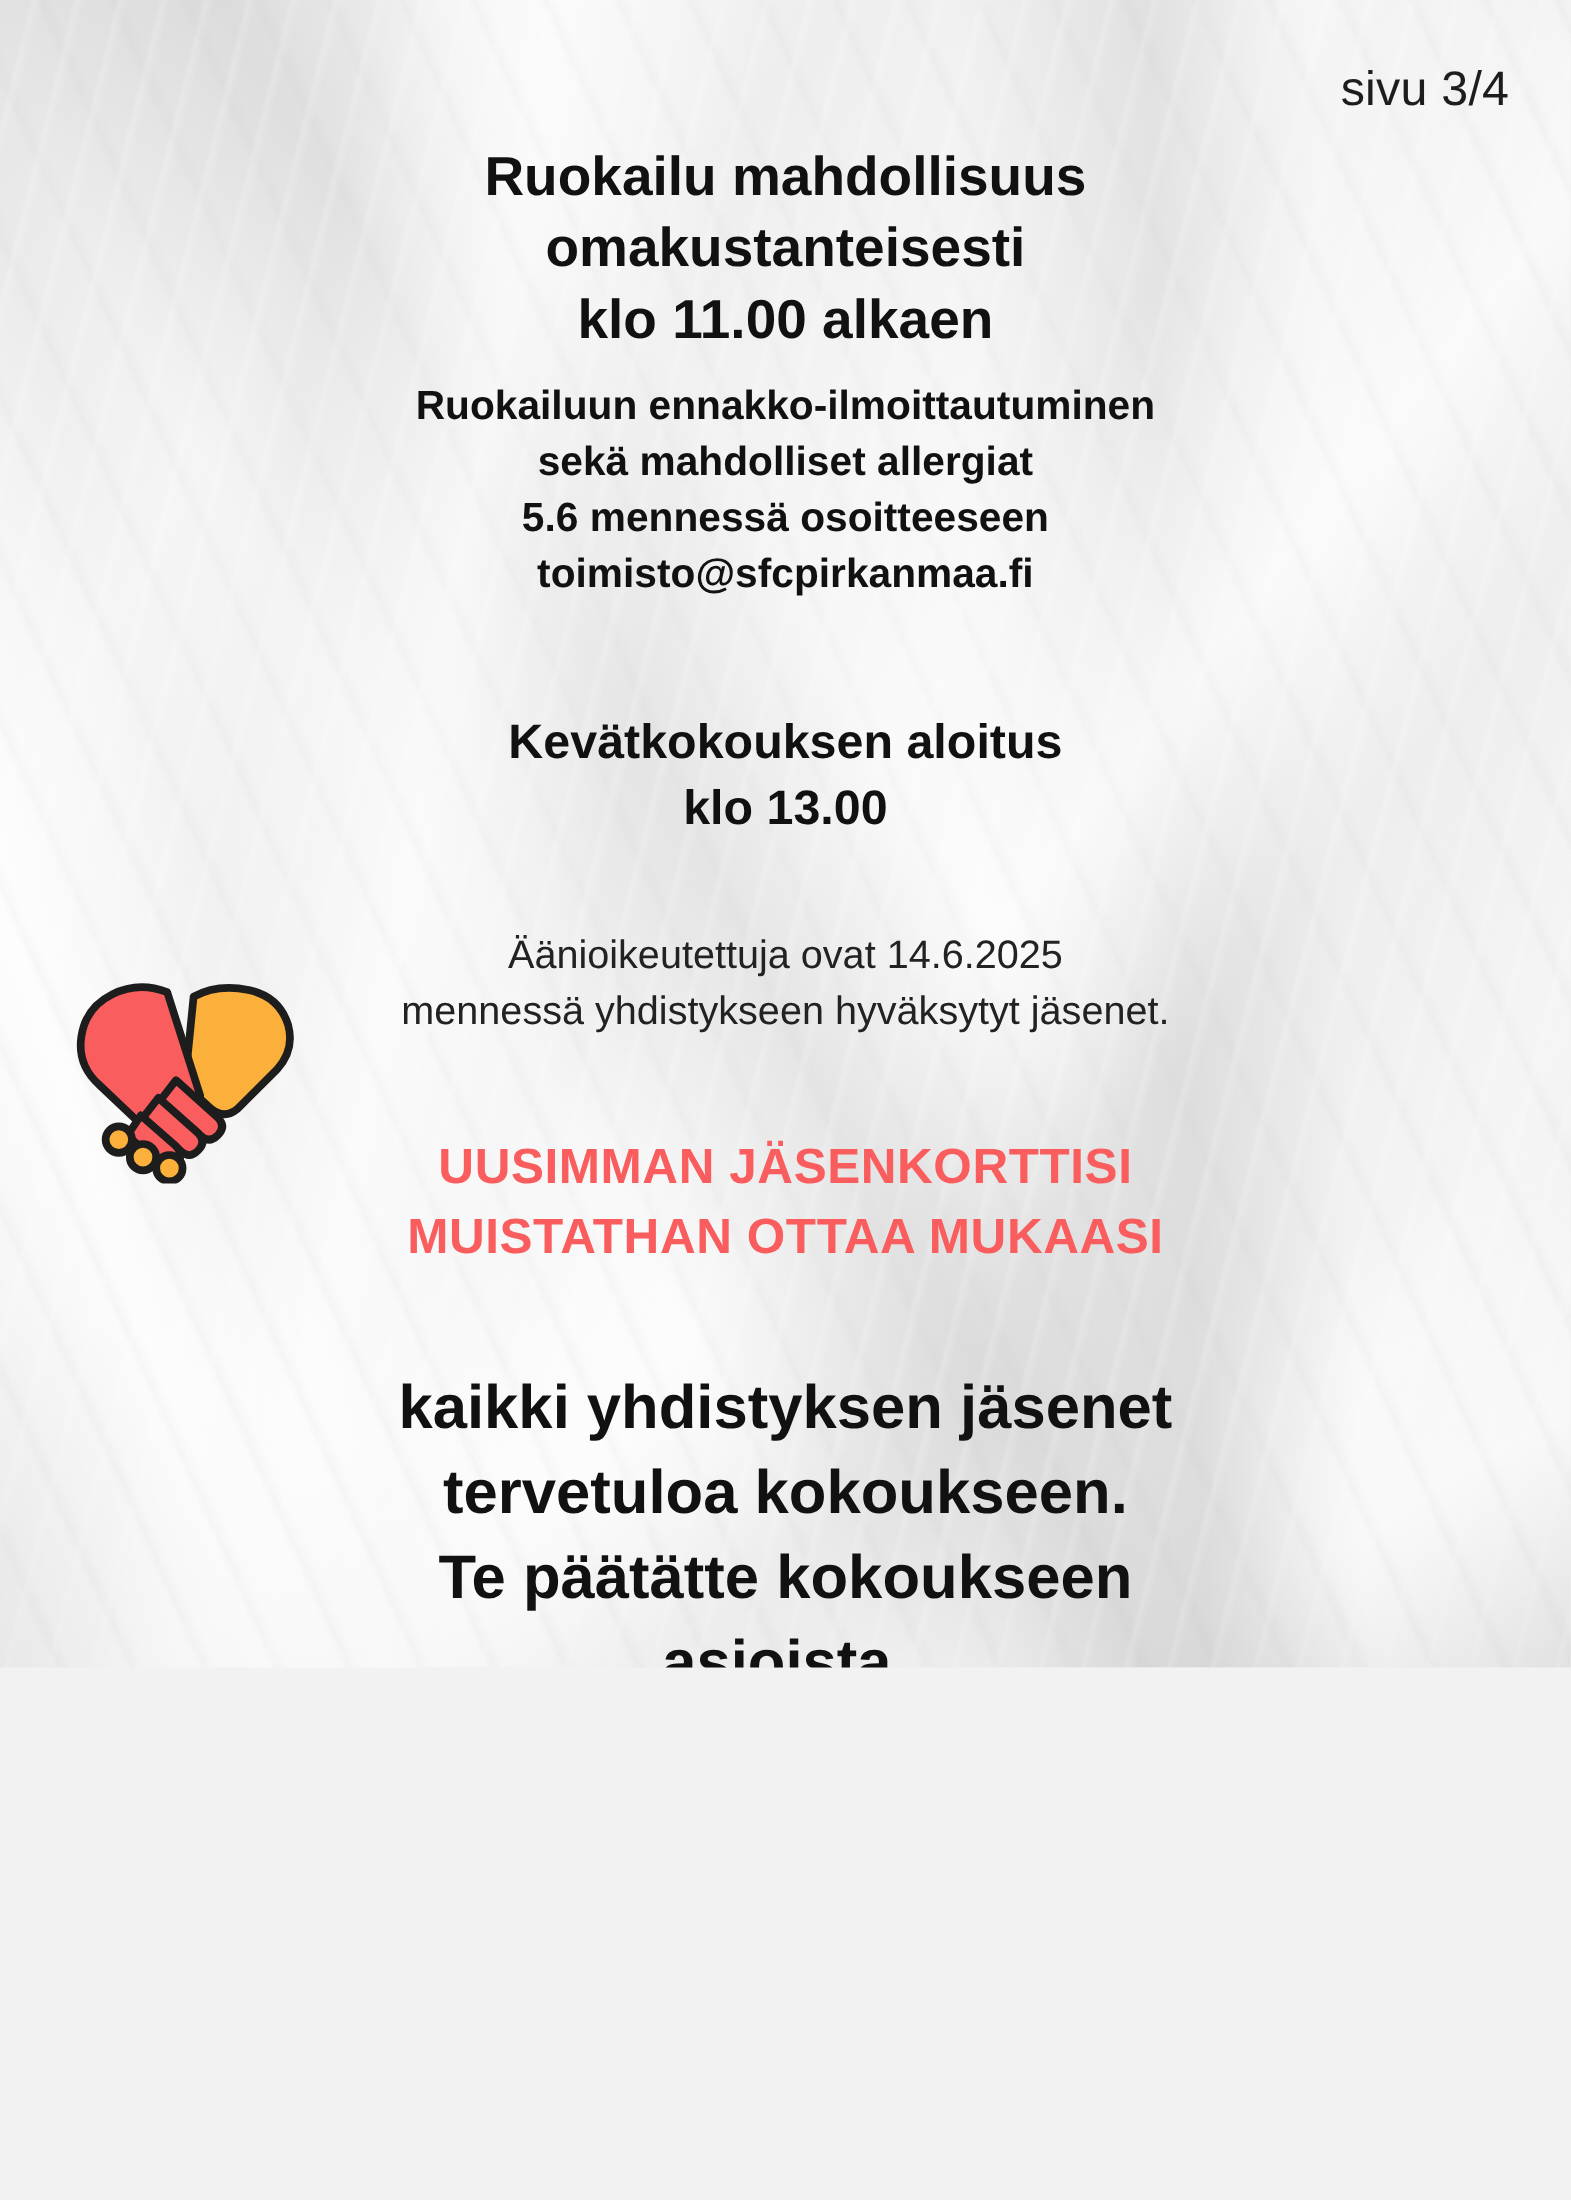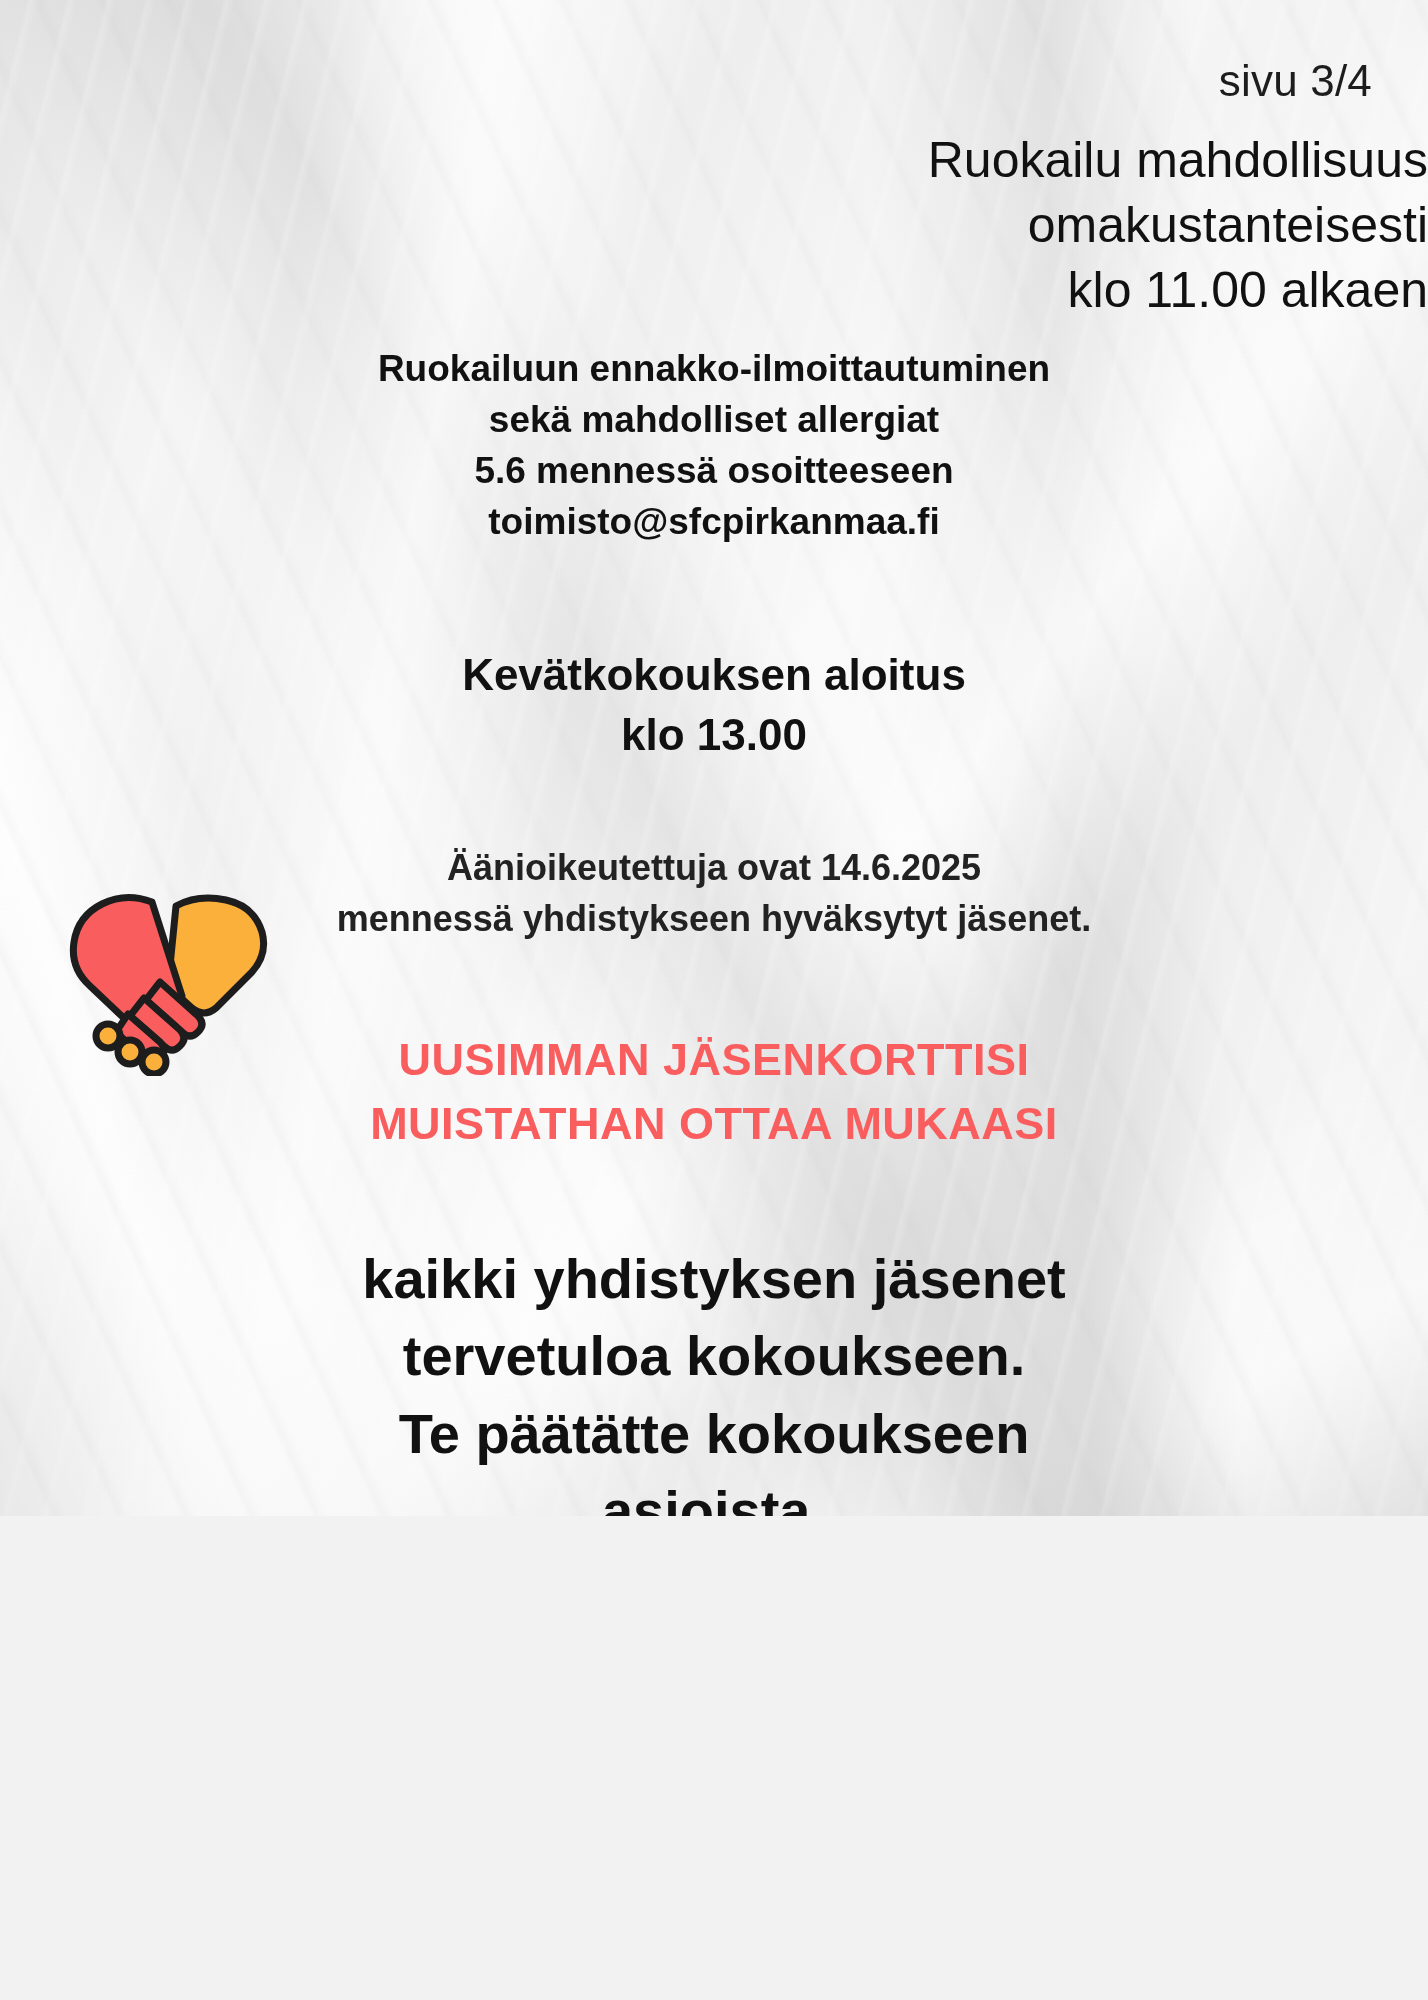--- a/index.html
+++ b/index.html
@@ -87,24 +87,23 @@
     display: block;
     white-space: nowrap;
   }
 
   
   .b-meal-heading {
     margin-top: 0;
   }
   .b-meal-heading .line {
     font-size: 50px;
-    font-weight: normal;
+    font-weight: bold;
     color: #111111;
     line-height: 1.30;
-    text-align: right;
   }
 
   
   .b-registration {
     margin-top: 20px;
   }
   .b-registration .line {
     font-size: 37px;
     font-weight: bold;
     color: #111111;
@@ -132,21 +131,21 @@
     color: #111111;
     line-height: 1.35;
   }
 
   
   .b-voting {
     margin-top: 78px;
   }
   .b-voting .line {
     font-size: 36px;
-    font-weight: bold;
+    font-weight: normal;
     color: #222222;
     line-height: 1.42;
   }
 
   
   .b-reminder {
     margin-top: 84px;
   }
   .b-reminder .line {
     font-size: 45px;

